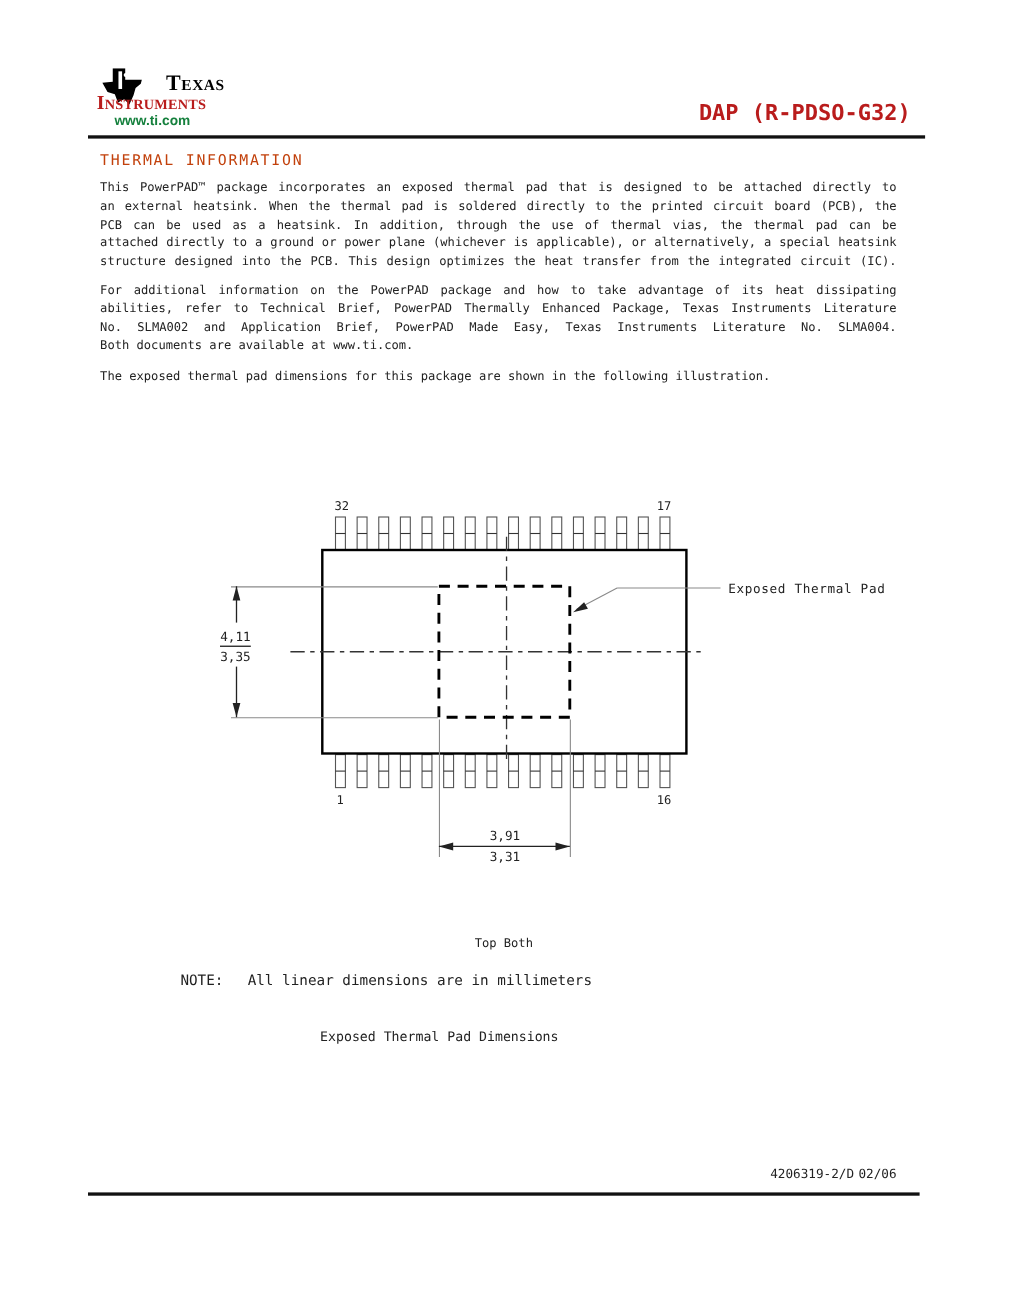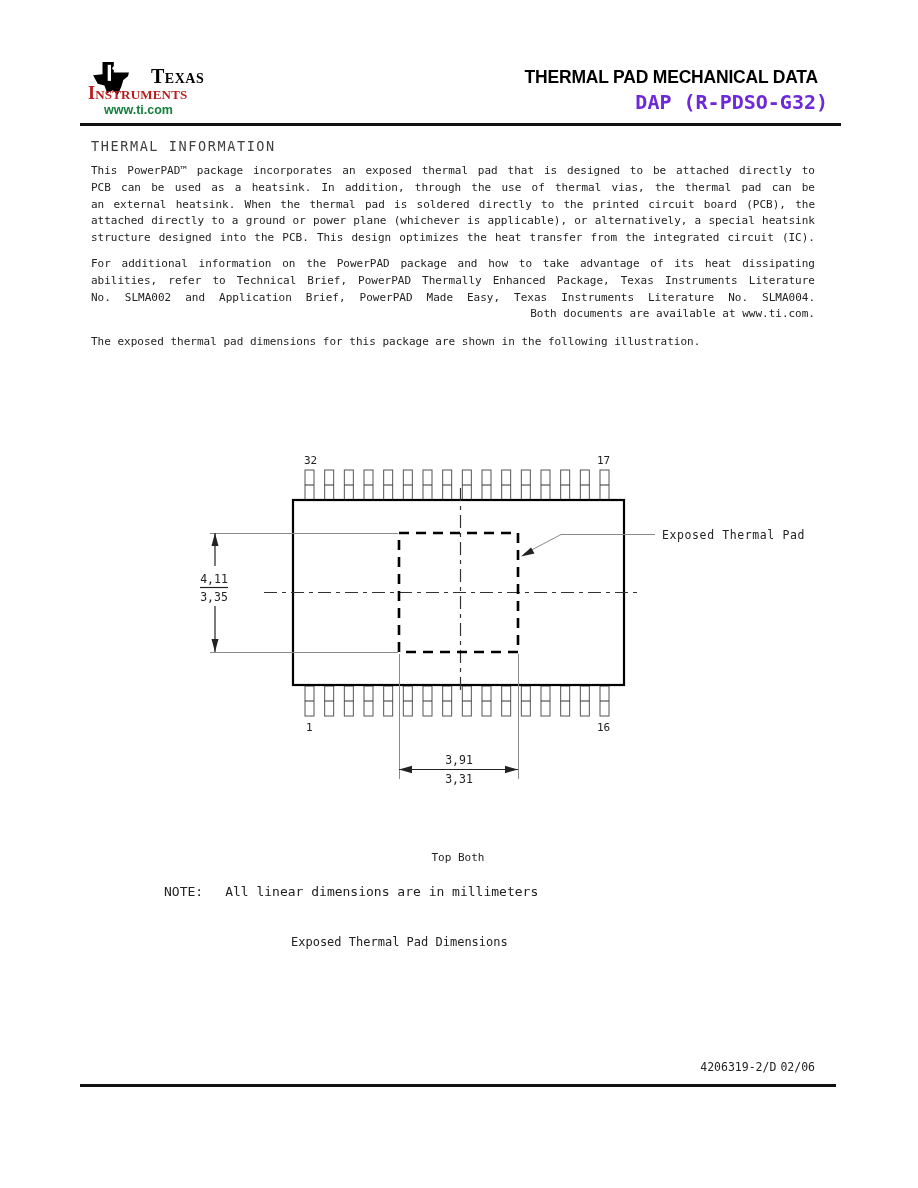--- a/index.html
+++ b/index.html
@@ -13,28 +13,28 @@
   .logo-icon{left:92px;top:62px;width:38px;height:34px;}
   .logo-texas{left:131px;top:66px;font-family:"Liberation Serif",serif;font-weight:bold;
     font-variant:small-caps;font-size:20px;letter-spacing:0.5px;color:#000;line-height:20px;margin-left:20px;}
   .logo-instr{left:88px;top:84px;font-family:"Liberation Serif",serif;font-weight:bold;
     font-variant:small-caps;font-size:18px;letter-spacing:0.2px;color:#b91c1c;line-height:18px;}
   .logo-url{left:104px;top:103px;font-family:"Liberation Sans",sans-serif;font-weight:bold;
     font-size:12.5px;color:#15803d;}
   .hdr-title{right:100px;top:67px;font-family:"Liberation Sans",sans-serif;font-weight:bold;
     font-size:17.5px;letter-spacing:-0.2px;color:#000;}
   .hdr-sub{right:90px;top:90px;font-family:"DejaVu Sans Mono",monospace;font-weight:bold;
-    font-size:20px;color:#6d28d9;}
+    font-size:20px;color:#b91c1c;}
   .hdr-rule{left:80px;top:123px;width:761px;height:3px;background:#111;}
 
   
-  .sec-head{left:91px;top:138px;font-size:13.5px;letter-spacing:1.6px;color:#404040;}
+  .sec-head{left:91px;top:138px;font-size:13.5px;letter-spacing:1.6px;color:#c2410c;}
   .para{left:91px;width:724px;font-size:11px;line-height:16.8px;color:#222;}
   .p1{top:163px;} .p2{top:256px;} .p3{top:334px;}
-  .pline{white-space:normal;text-align:right;}
+  .pline{white-space:normal;}
   .just{text-align:justify;text-align-last:justify;}
 
   
   .fig-svg{left:150px;top:430px;width:700px;height:390px;}
   .pin{fill:#fff;stroke:#555;stroke-width:1;}
   .pinline{stroke:#333;stroke-width:1;}
   svg text{font-family:"DejaVu Sans Mono",monospace;fill:#222;}
   .figtxt{font-size:11.5px;}
   .pinnum{font-size:11px;}
   .padlabel{font-size:11.5px;letter-spacing:0.6px;}
@@ -54,30 +54,29 @@
 
   <svg class="abs logo-icon" viewBox="0 0 40 36" aria-hidden="true">
     <path d="M11,0 H23 V11 H39 L38,15 L33,19 L31,26 L27,35 L22,30 L16,33 L13,25 L6,23 L1,14 L11,13 Z" fill="#000"></path>
     <rect x="16.5" y="3" width="3.5" height="17" fill="#fff"></rect>
     <circle cx="23.5" cy="6.5" r="2" fill="#fff"></circle>
   </svg>
   <div class="abs logo-texas">Texas</div>
   <div class="abs logo-instr">Instruments</div>
   <div class="abs logo-url">www.ti.com</div>
 
-  <div class="abs hdr-title">THERMAL PAD MECHANICAL DATA</div>
   <div class="abs hdr-sub">DAP (R-PDSO-G32)</div>
   <div class="abs hdr-rule"></div>
 
   <div class="abs sec-head">THERMAL INFORMATION</div>
 
   <div class="abs para p1">
       <div class="pline just">This PowerPAD™ package incorporates an exposed thermal pad that is designed to be attached directly to</div>
+      <div class="pline just">an external heatsink. When the thermal pad is soldered directly to the printed circuit board (PCB), the</div>
       <div class="pline just">PCB can be used as a heatsink. In addition, through the use of thermal vias, the thermal pad can be</div>
-      <div class="pline just">an external heatsink. When the thermal pad is soldered directly to the printed circuit board (PCB), the</div>
       <div class="pline just">attached directly to a ground or power plane (whichever is applicable), or alternatively, a special heatsink</div>
       <div class="pline just">structure designed into the PCB. This design optimizes the heat transfer from the integrated circuit (IC).</div>
     </div>
   <div class="abs para p2">
       <div class="pline just">For additional information on the PowerPAD package and how to take advantage of its heat dissipating</div>
       <div class="pline just">abilities, refer to Technical Brief, PowerPAD Thermally Enhanced Package, Texas Instruments Literature</div>
       <div class="pline just">No. SLMA002 and Application Brief, PowerPAD Made Easy, Texas Instruments Literature No. SLMA004.</div>
       <div class="pline">Both documents are available at www.ti.com.</div>
     </div>
   <div class="abs para p3">The exposed thermal pad dimensions for this package are shown in the following illustration.</div>

